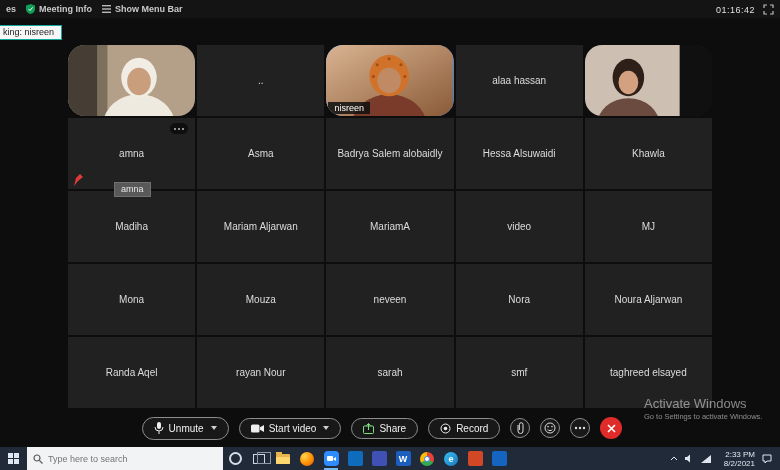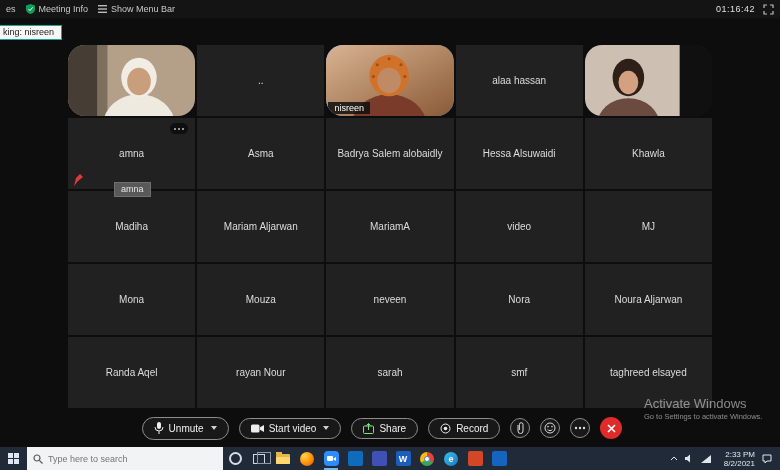--- a/index.html
+++ b/index.html
@@ -2,22 +2,22 @@
 <html><head>
 <meta charset="utf-8">
 <style>
   * { box-sizing: border-box; margin: 0; padding: 0; }
   body { margin: 0; background: #000; font-family: "Liberation Sans", sans-serif; }
   #screen { position: relative; width: 780px; height: 470px; background: #0d0d0d; overflow: hidden; }
 
   
   #topbar { position: absolute; top: 0; left: 0; right: 0; height: 18px; background: #141414;
             display: flex; align-items: center; gap: 10px; padding: 0 6px; font-size: 9px; color: #c9c9c9; }
-  .tb-item { display: flex; align-items: center; gap: 4px; }
-  #topbar .right { margin-left: auto; display: flex; align-items: center; gap: 8px; }
+  .tb-item { display: flex; align-items: center; gap: 4px; font-weight: bold; }
+  #topbar .right { margin-left: auto; display: flex; align-items: flex-end; gap: 8px; }
   .timer { color: #e0e0e0; letter-spacing: .5px; }
 
   
   #speaking { position: absolute; top: 25px; left: 0; background: #f7f7f7; border: 1px solid #13a89e;
               border-left: none; color: #222; font-size: 9px; padding: 1px 7px 2px 3px; z-index: 6; }
 
   
   #grid { position: absolute; left: 68px; top: 45px; width: 644px; height: 363px;
           display: grid; grid-template-columns: repeat(5, 1fr); grid-template-rows: repeat(5, 1fr);
           gap: 2px; background: #0d0d0d; }

